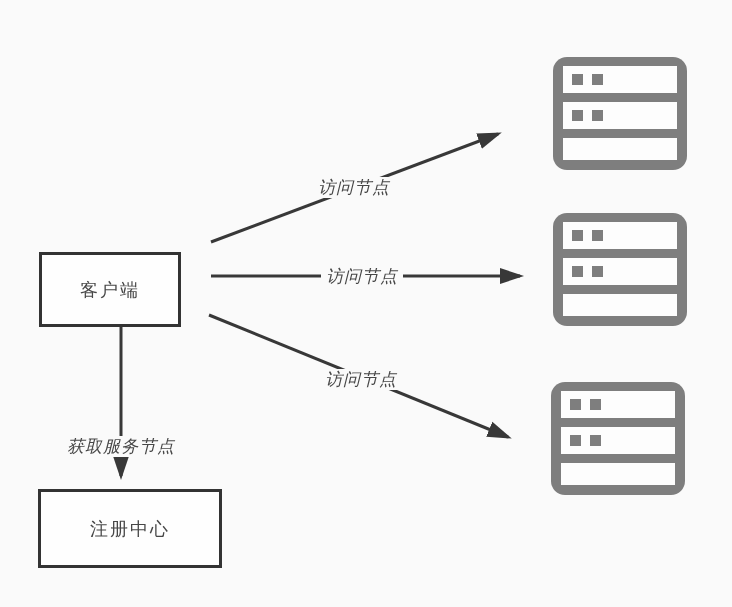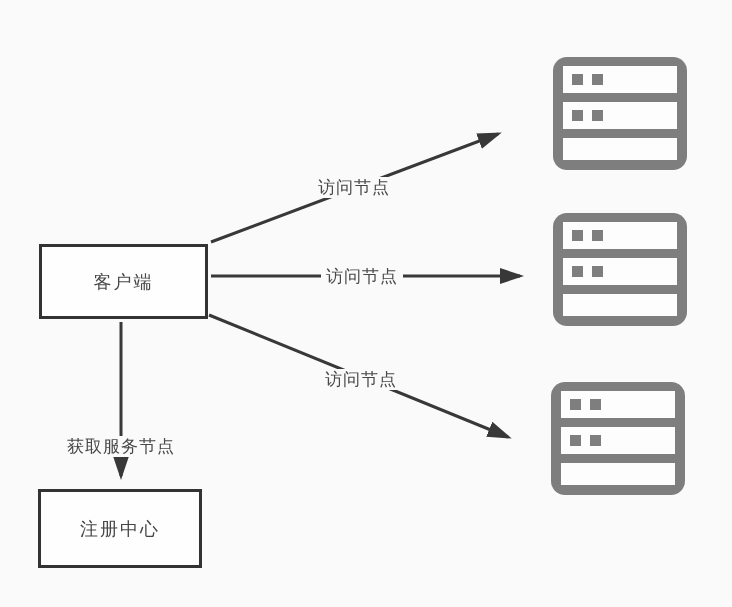--- a/index.html
+++ b/index.html
@@ -36,32 +36,33 @@
     box-sizing: border-box;
     background: var(--box-bg, #fefefe);
     border: 3px solid var(--box-border, #333333);
     display: flex;
     align-items: center;
     justify-content: center;
     font-size: 18px;
     letter-spacing: 2px;
     color: var(--text-color, #474747);
   }
-  .client-box   { left: 39px;  top: 244px; width: 169px; height: 75px; }
-  .registry-box { left: 38px;  top: 489px; width: 164px; height: 79px; }
+  .client-box   { left: 39px;  top: 252px; width: 142px; height: 75px; }
+  .registry-box { left: 38px;  top: 489px; width: 184px; height: 79px; }
   .edge-label {
     position: absolute;
     transform: translateX(-50%);
     background: var(--page-bg, #fafafa);
     padding: 0 5px;
     font-size: 17px;
     letter-spacing: 1px;
     color: var(--text-color, #474747);
     white-space: nowrap;
     line-height: 21px;
+    font-style: italic;
   }
   .lbl-top    { left: 354px; top: 177px; }
   .lbl-middle { left: 362px; top: 266px; }
   .lbl-bottom { left: 361px; top: 369px; }
   .lbl-get    { left: 121px; top: 392px; margin-top: 44px; }
 </style>
 </head>
 <body>
 
 <div id="canvas">

